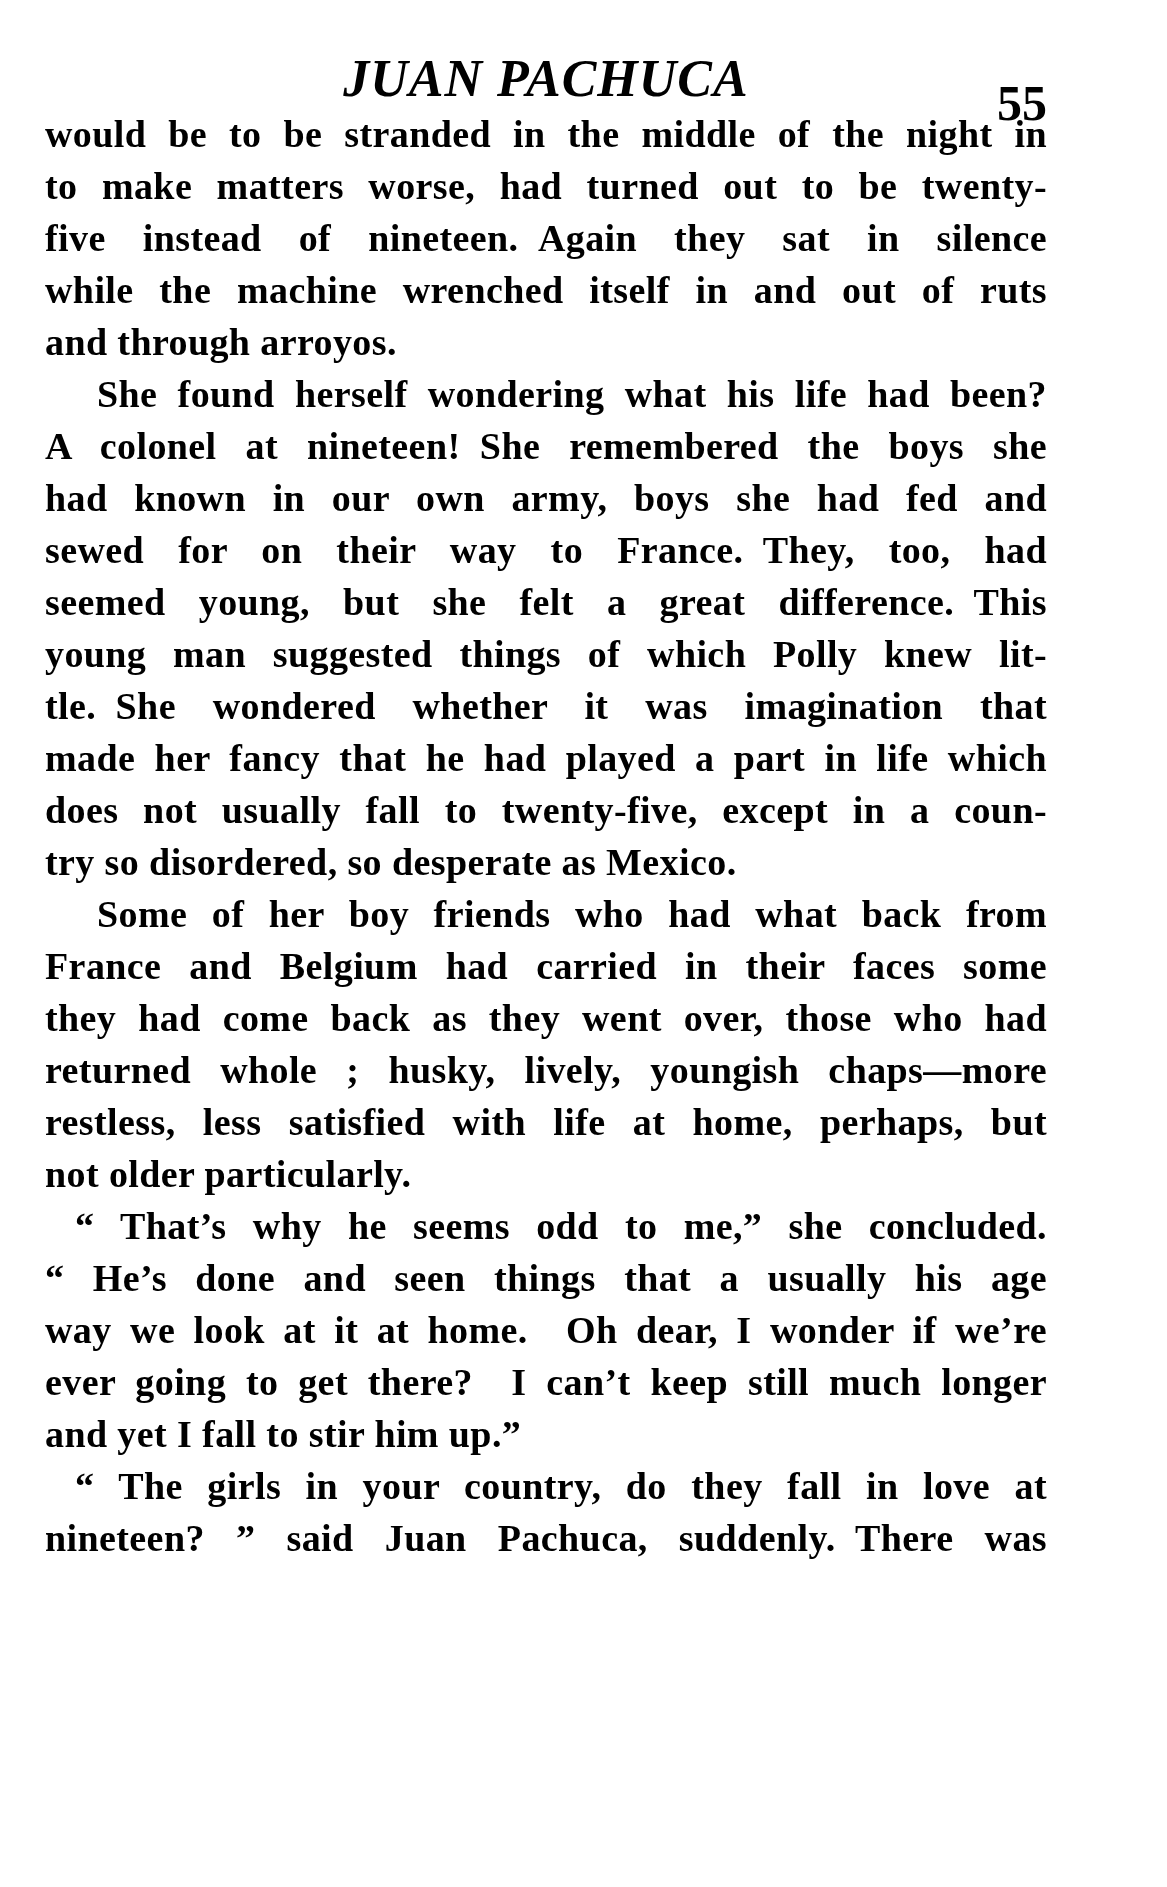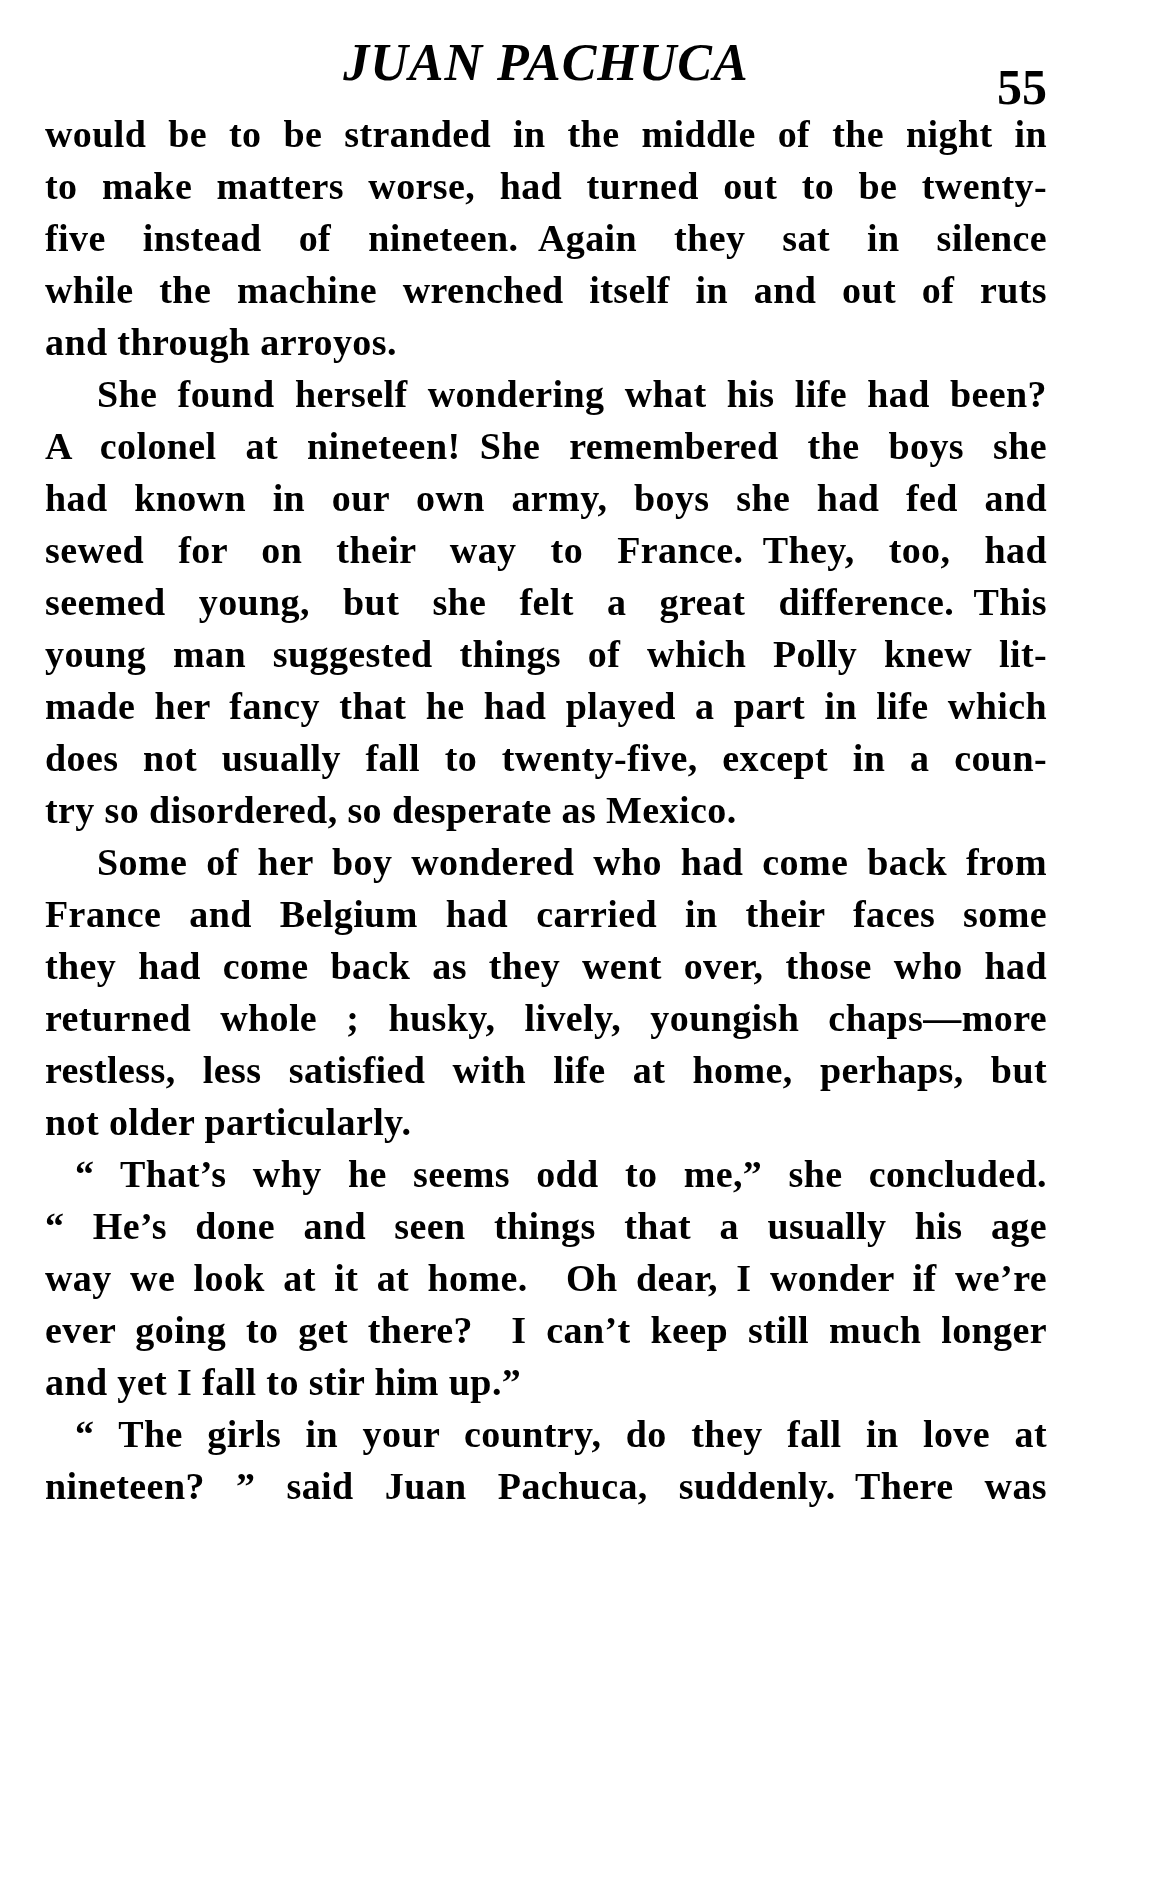--- a/index.html
+++ b/index.html
@@ -16,21 +16,21 @@
     width: 1167px;
     height: 1887px;
     background: var(--paper);
     overflow: hidden;
     font-family: "Liberation Serif", "DejaVu Serif", serif;
     color: var(--ink);
   }
   .running-head {
     position: absolute;
     left: 45px;
-    top: 34px;
+    top: 50px;
     width: 1002px;
     height: 58px;
   }
   .running-title {
     display: block;
     text-align: center;
     font-style: italic;
     font-weight: bold;
     font-size: 52px;
     letter-spacing: 1px;
@@ -87,24 +87,25 @@
       <div class="line">to make matters worse, had turned out to be twenty-</div>
       <div class="line">five instead of nineteen. Again they sat in silence</div>
       <div class="line">while the machine wrenched itself in and out of ruts</div>
       <div class="line last">and through arroyos.</div>
       <div class="line indent">She found herself wondering what his life had been?</div>
       <div class="line">A colonel at nineteen! She remembered the boys she</div>
       <div class="line">had known in our own army, boys she had fed and</div>
       <div class="line">sewed for on their way to France. They, too, had</div>
       <div class="line">seemed young, but she felt a great difference. This</div>
       <div class="line">young man suggested things of which Polly knew lit-</div>
+      <div class="line">tle. She wondered whether it was imagination that</div>
       <div class="line">made her fancy that he had played a part in life which</div>
       <div class="line">does not usually fall to twenty-five, except in a coun-</div>
       <div class="line last">try so disordered, so desperate as Mexico.</div>
-      <div class="line indent">Some of her boy wondered who had come back from</div>
+      <div class="line indent">Some of her boy friends who had what back from</div>
       <div class="line">France and Belgium had carried in their faces some</div>
       <div class="line">they had come back as they went over, those who had</div>
       <div class="line">returned whole ; husky, lively, youngish chaps—more</div>
       <div class="line">restless, less satisfied with life at home, perhaps, but</div>
       <div class="line last">not older particularly.</div>
       <div class="line indent-quote">“ That’s why he seems odd to me,” she concluded.</div>
       <div class="line">“ He’s done and seen things that a usually his age</div>
       <div class="line">way we look at it at home. Oh dear, I wonder if we’re</div>
       <div class="line">ever going to get there? I can’t keep still much longer</div>
       <div class="line last">and yet I fall to stir him up.”</div>

